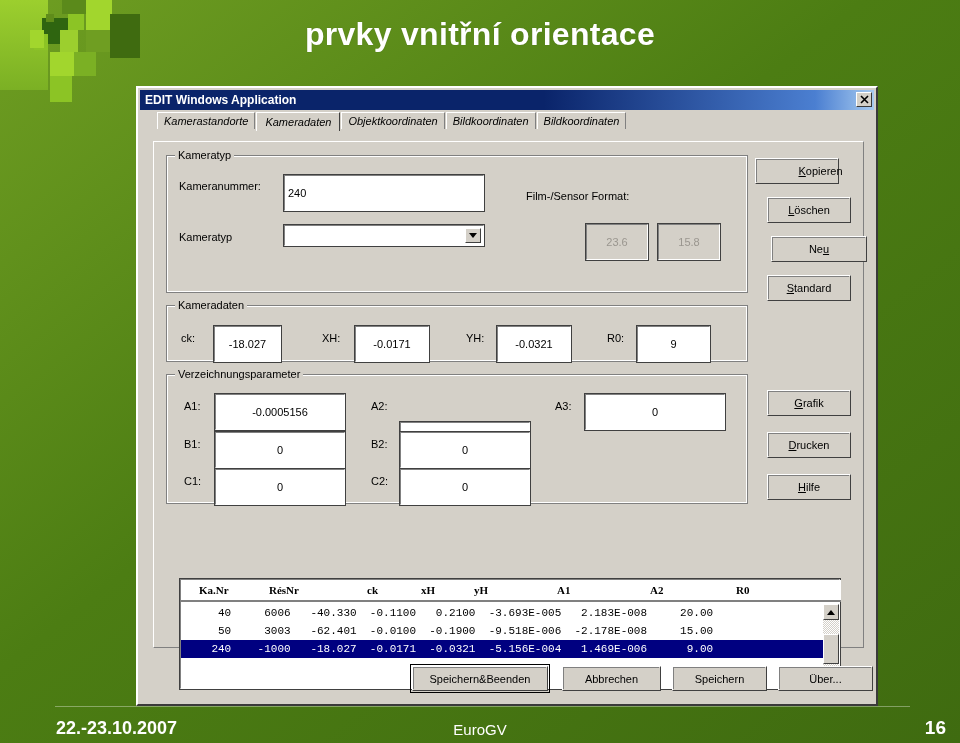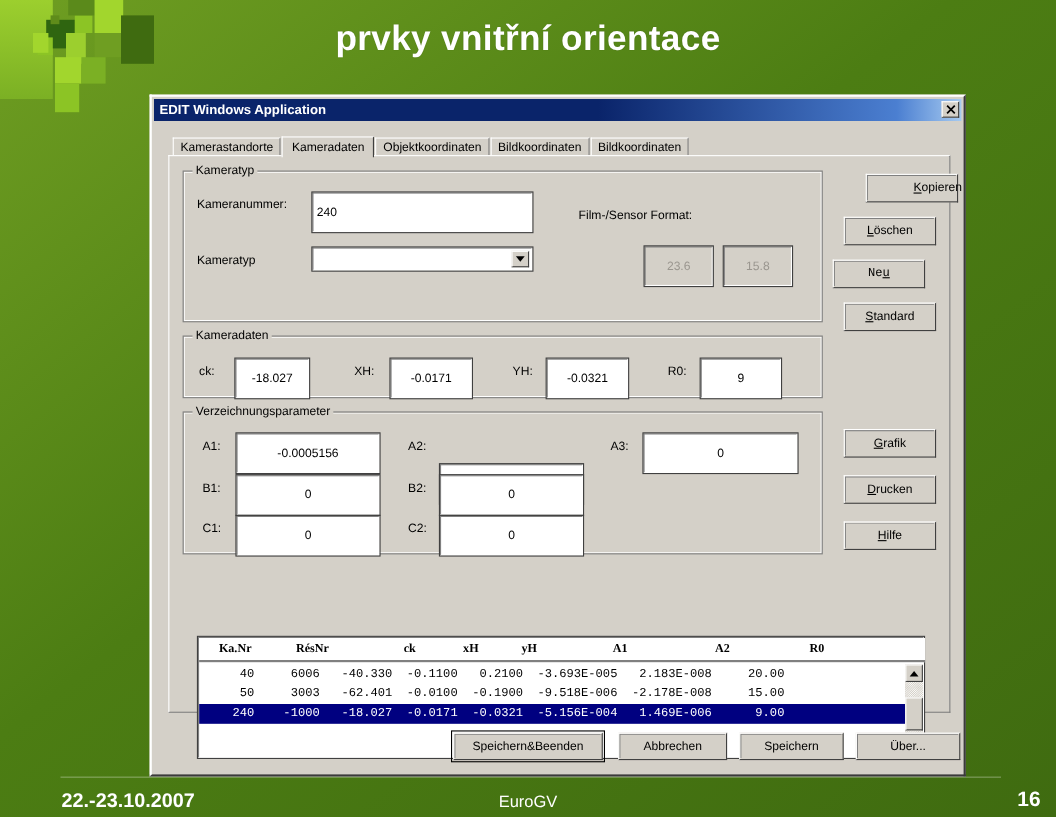--- a/index.html
+++ b/index.html
@@ -64,22 +64,22 @@
     position:absolute; right:2px; top:2px; width:16px; height:15px;
     background:#d4d0c8;
     border-top:1px solid #fff; border-left:1px solid #fff;
     border-right:1px solid #3a3a3a; border-bottom:1px solid #3a3a3a;
     display:flex; align-items:center; justify-content:center;
     font-size:10px; font-weight:bold; line-height:1; cursor:default;
   }
 
   
   #tabstrip {
-    position:absolute; left:19px; top:36px; width:600px; height:18px;
-    display:flex; align-items:flex-end;
+    position:absolute; left:19px; top:24px; width:600px; height:18px;
+    display:flex; align-items:flex-start;font-style:italic;
   }
   .tab {
     height:17px; padding:0 6px;
     background:#d4d0c8;
     border-top:1px solid #fff; border-left:1px solid #fff;
     border-right:1px solid #808080;
     display:flex; align-items:center;
     font-size:11px; white-space:nowrap; cursor:default;
     margin-right:1px;
   }
@@ -337,27 +337,27 @@
         <div class="field c" style="left:48px; top:94px; width:130px; height:20px;">
           <span>0</span>
         </div>
 
         <span class="lbl" style="left:204px; top:100px;">C2:</span>
         <div class="field c" style="left:233px; top:94px; width:130px; height:20px;">
           <span>0</span>
         </div>
       </div>
 
-      <div class="btn" style="left:633px; top:16px; width:84px; height:26px;padding-left:47px;">
+      <div class="btn" style="left:601px; top:16px; width:84px; height:26px;padding-left:47px;">
         <span><u>K</u>opieren</span>
       </div>
       <div class="btn" style="left:613px; top:55px; width:84px; height:26px;">
         <span><u>L</u>öschen</span>
       </div>
-      <div class="btn" style="left:603px; top:94px; width:84px; height:26px;font-family:Liberation Mono, monospace;">
+      <div class="btn" style="left:617px; top:94px; width:96px; height:26px;">
         <span>Ne<u>u</u></span>
       </div>
       <div class="btn" style="left:613px; top:133px; width:84px; height:26px;">
         <span><u>S</u>tandard</span>
       </div>
 
       <div class="btn" style="left:613px; top:248px; width:84px; height:26px;">
         <span><u>G</u>rafik</span>
       </div>
       <div class="btn" style="left:613px; top:290px; width:84px; height:26px;">

